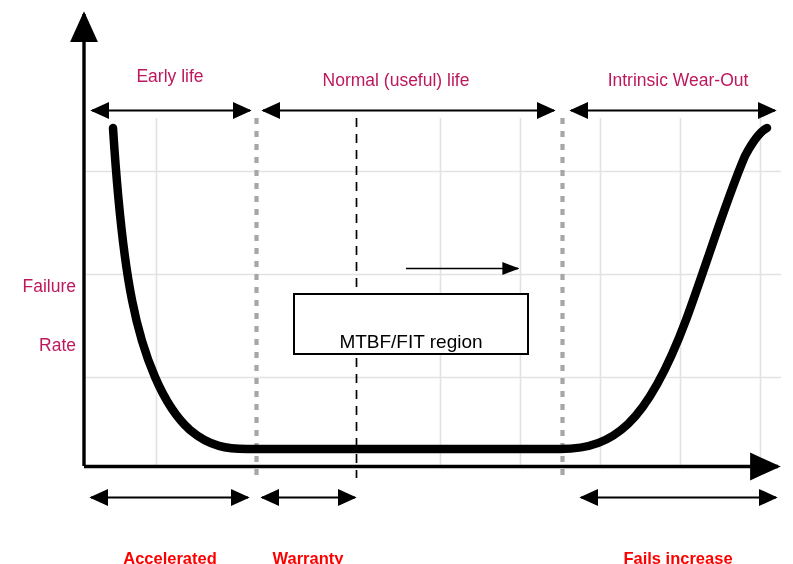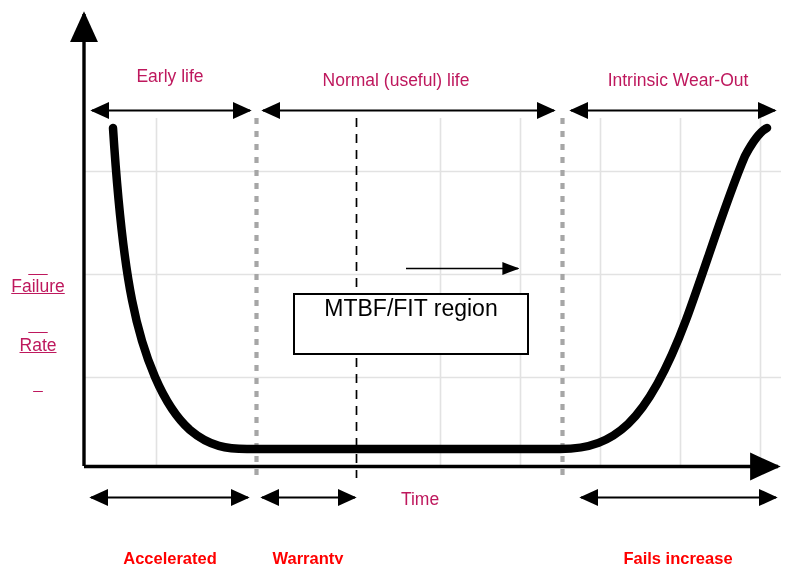--- a/index.html
+++ b/index.html
@@ -8,31 +8,31 @@
     background:#ffffff;
     font-family:"Liberation Sans", sans-serif;
     color:#000;
     overflow:hidden;
     position:relative;
   }
   #stage{position:absolute;left:0;top:0;width:793px;height:564px;}
   #stage svg{position:absolute;left:0;top:0;}
   .lbl{position:absolute;line-height:1.12;white-space:pre;}
   .center{text-align:center;}
-  .right{text-align:center;text-decoration:underline;}
+  .right{text-align:right;}
   .blk{color:#be185d;}
   .red{color:#ff0000;font-weight:bold;}
   .sz17{font-size:17.5px;}
   .sz16{font-size:16.5px;}
   .boxlbl{
     position:absolute;
     border:2.5px solid #000;
     background:#ffffff;
-    display:flex;align-items:flex-start;justify-content:center;
-    font-size:23px;
+    display:flex;align-items:flex-end;justify-content:center;
+    font-size:19px;
   }
 </style>
 </head>
 <body>
 
 <div id="stage">
 
   <svg width="793" height="564">
     <defs>
       <marker id="arrEnd" markerWidth="9" markerHeight="9" refX="8.2" refY="4.5" orient="auto" markerUnits="strokeWidth">
@@ -92,21 +92,20 @@
       <line x1="262" y1="497.5" x2="355" y2="497.5" marker-start="url(#arrStart)" marker-end="url(#arrEnd)"></line>
       <line x1="581" y1="497.5" x2="776" y2="497.5" marker-start="url(#arrStart)" marker-end="url(#arrEnd)"></line>
     </g>
   </svg>
 
   <div class="lbl right sz17 blk" style="left:0px;top:238px;width:76px;">
     <div>Failure</div>
     <div>Rate</div>
   </div>
 
-  <div class="lbl center sz17 blk" style="left:365px;top:490px;width:110px;">Time</div>
 
   <div class="lbl center sz17 blk" style="left:95px;top:28px;width:150px;">
     <div>Early life</div>
   </div>
 
   <div class="lbl center sz17 blk" style="left:276px;top:71px;width:240px;">Normal (useful) life</div>
 
   <div class="lbl center sz17 blk" style="left:578px;top:71px;width:200px;">Intrinsic Wear-Out</div>
 
   <div class="boxlbl" style="left:293px;top:293px;width:232px;height:58px;">

